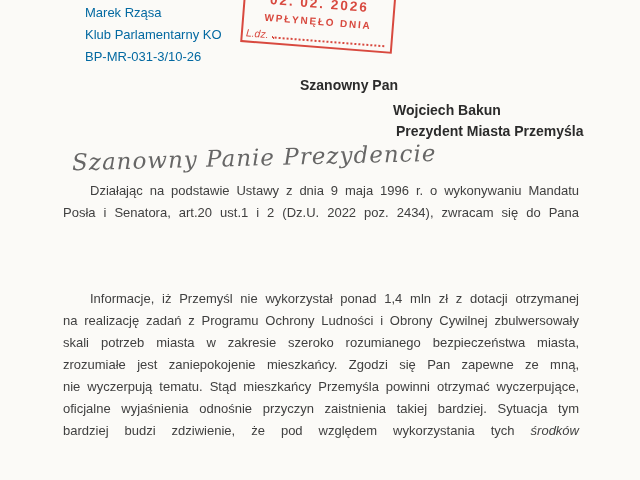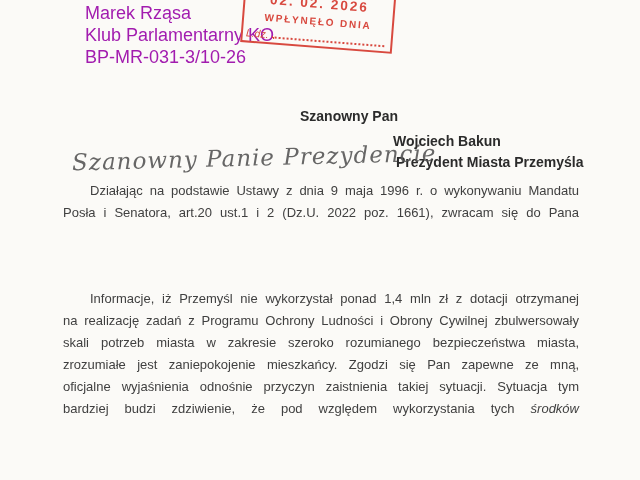--- a/index.html
+++ b/index.html
@@ -12,23 +12,23 @@
     overflow: hidden;
     font-family: "Liberation Sans", sans-serif;
     color: #2f2f2f;
   }
 
   
   .sender {
     position: absolute;
     left: 85px;
     top: 2px;
-    font-size: 18px;
+    font-size: 13px;
     line-height: 22px;
-    color: #a21caf;
+    color: #0369a1;
   }
 
   
   .stamp {
     position: absolute;
     left: 243px;
     top: -30px;
     width: 152px;
     height: 78px;
     border: 2px solid #d8493f;
@@ -66,21 +66,21 @@
     flex: 1;
     border-bottom: 2px dotted #d8493f;
     margin: 0 0 2px 3px;
     height: 1px;
   }
 
   
   .recipient {
     position: absolute;
     left: 300px;
-    top: 108px;
+    top: 77px;
     width: 330px;
     height: 70px;
     font-size: 14px;
     font-weight: bold;
     color: #2b2b2b;
   }
   .r1 { position: absolute; left: 0;    top: 0; }
   .r2 { position: absolute; left: 93px; top: 25px; }
   .r3 { position: absolute; left: 96px; top: 46px; }
 
@@ -143,25 +143,26 @@
   <div class="recipient">
     <div class="r1">Szanowny Pan</div>
     <div class="r2">Wojciech Bakun</div>
     <div class="r3">Prezydent Miasta Przemyśla</div>
   </div>
 
   <div class="handwriting">Szanowny Panie Prezydencie</div>
 
   <div class="para p1">
     <div class="line indent">Działając na podstawie Ustawy z dnia 9 maja 1996 r. o wykonywaniu Mandatu</div>
-    <div class="line">Posła i Senatora, art.20 ust.1 i 2 (Dz.U. 2022 poz. 1661), zwracam się do Pana</div>
+    <div class="line">Posła i Senatora, art.20 ust.1 i 2 (Dz.U. 2022 poz. 2434), zwracam się do Pana</div>
   </div>
 
   <div class="para p2">
     <div class="line indent">Informacje, iż Przemyśl nie wykorzystał ponad 1,4 mln zł z dotacji otrzymanej</div>
     <div class="line">na realizację zadań z Programu Ochrony Ludności i Obrony Cywilnej zbulwersowały</div>
     <div class="line">skali potrzeb miasta w zakresie szeroko rozumianego bezpieczeństwa miasta,</div>
     <div class="line">zrozumiałe jest zaniepokojenie mieszkańcy. Zgodzi się Pan zapewne ze mną,</div>
-    <div class="line">oficjalne wyjaśnienia odnośnie przyczyn zaistnienia takiej sytuacji. Sytuacja tym</div>
+    <div class="line">nie wyczerpują tematu. Stąd mieszkańcy Przemyśla powinni otrzymać wyczerpujące,</div>
+    <div class="line">oficjalne wyjaśnienia odnośnie przyczyn zaistnienia takiej bardziej. Sytuacja tym</div>
     <div class="line"><span>bardziej budzi zdziwienie, że pod względem wykorzystania tych </span><i>środków</i></div>
   </div>
 
 </div>
 
 </body></html>

